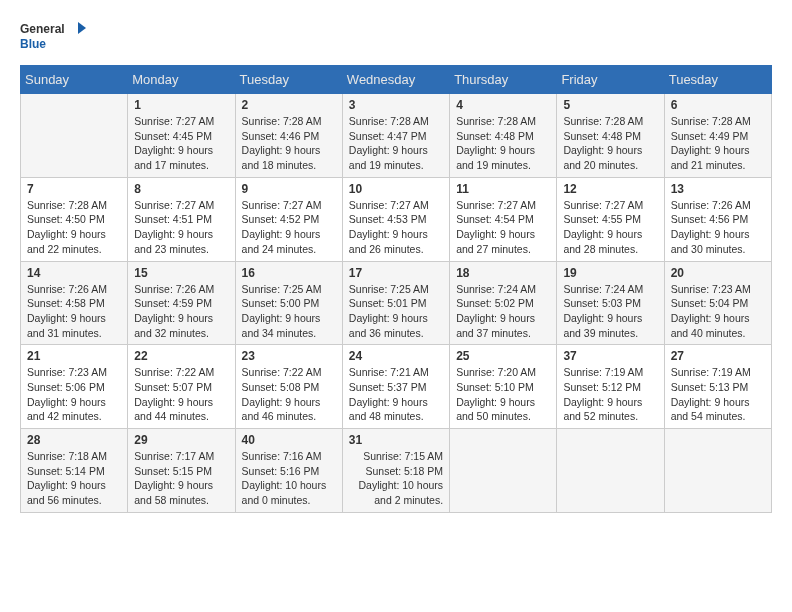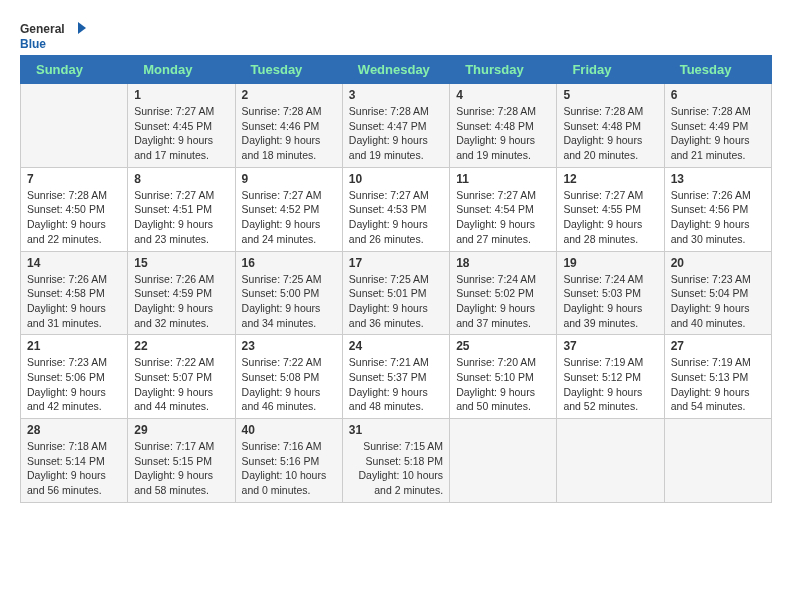--- a/index.html
+++ b/index.html
@@ -7,20 +7,21 @@
       font-family: Arial, sans-serif;
       background: #fff;
       width: 792px;
       min-height: 612px;
       padding: 20px;
     }
     .header-area {
       display: flex;
       justify-content: space-between;
       align-items: center;
+      margin-bottom: 10px;
     }
     .logo {
       display: flex;
       align-items: center;
       gap: 4px;
     }
     .title-area {
       text-align: right;
     }
     .month-title {
@@ -32,25 +33,25 @@
       font-size: 16px;
       color: #555;
     }
     table {
       width: 100%;
       border-collapse: collapse;
       table-layout: fixed;
     }
     thead tr th {
       background-color: #2e6db4;
-      color: #86efac;
+      color: #e5e5e5;
       text-align: left;
-      padding: 6px 15px;
+      padding: 6px 4px;
       font-size: 13px;
-      font-weight: bold;
+      font-weight: normal;
       border: 1px solid #2e6db4;
     }
     tbody tr td {
       border: 1px solid #ccc;
       vertical-align: top;
       padding: 4px 6px;
       font-size: 11px;
       color: #333;
       height: 80px;
     }

